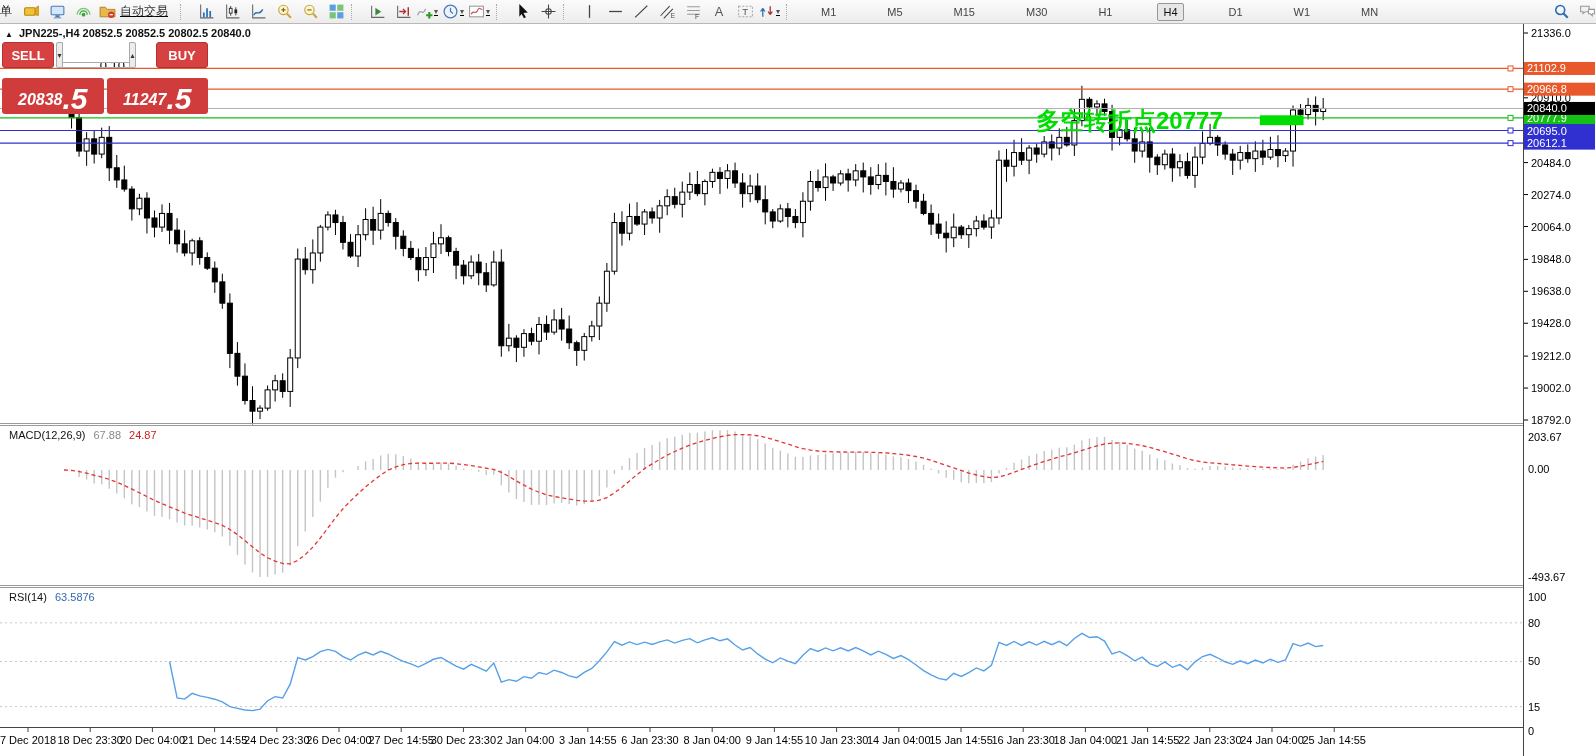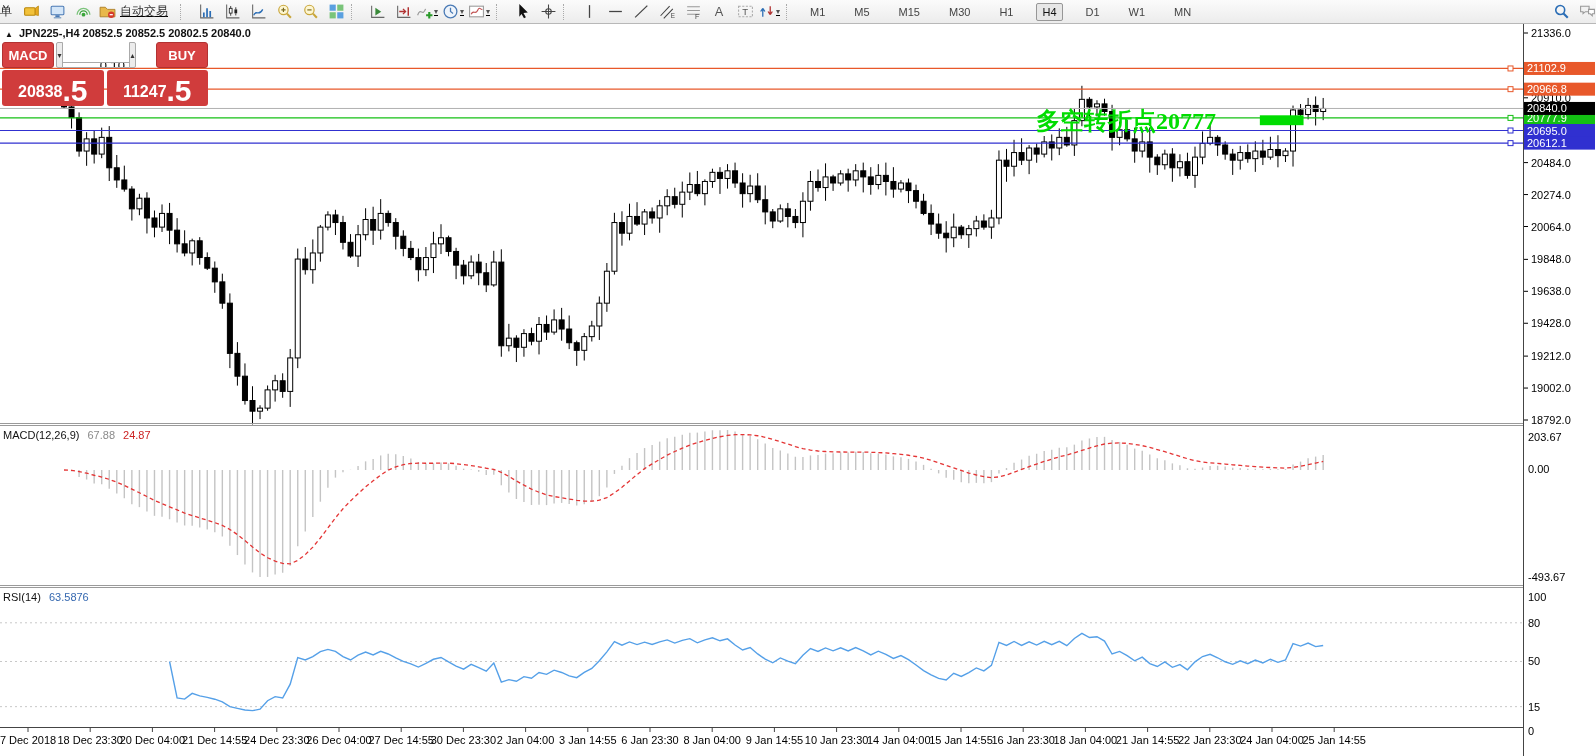--- a/index.html
+++ b/index.html
@@ -11,49 +11,49 @@
            background:linear-gradient(#fbfbfb,#ececec);border-bottom:1px solid #b8b8b8;
            display:flex;align-items:center;gap:1px;padding:0;box-sizing:border-box;}
   .cutlab{font-size:12px;color:#222;width:14px;overflow:hidden;flex:0 0 auto;}
   .tbi{width:25px;height:34px;display:inline-flex;align-items:center;justify-content:flex-end;
        flex:0 0 auto;border-radius:2px;cursor:default;text-decoration:underline;}
   .tbi svg{width:17px;height:17px;}
   .tbi.wide{width:auto;padding:0 6px;gap:4px;}
   .tlab{font-size:12px;color:#333;}
   .caret{font-size:8px;color:#555;margin-left:1px;}
   .tsep{width:5px;height:16px;border-left:1px dotted #aaa;margin:0 3px 0 5px;flex:0 0 auto;}
-  .tf{font-size:11px;color:#444;padding:2px 5px;margin:0 8px;border:1px solid transparent;
+  .tf{font-size:11px;color:#444;padding:2px 5px;margin:0 19px;border:1px solid transparent;
       border-radius:2px;flex:0 0 auto;}
   .tf.active{background:#e7e7e7;border:1px solid #979797;color:#111;}
   .tb-spacer{flex:1 1 auto;}
   
   .chart-title{position:absolute;left:5px;top:27px;z-index:4;font-size:11px;font-weight:700;
                color:#111;letter-spacing:0;}
   .chart-title .tri{font-size:8px;margin-right:3px;}
   
   .trade-panel{position:absolute;left:2px;top:42px;width:206px;z-index:5;}
   .tp-row1{display:flex;height:26px;align-items:stretch;}
   .sell-btn,.buy-btn{background:#d64242;color:#fff;font-size:13px;font-weight:700;
       flex:0 0 50px;display:flex;align-items:center;justify-content:center;
       border:1px solid #b23232;border-radius:3px;}
   .buy-btn{margin-left:18px;}
   .spin{width:16px;background:#ececec;border:1px solid #aaa;color:#333;font-size:8px;
         display:flex;align-items:center;justify-content:center;box-sizing:border-box;}
   .spin.dn{margin-left:2px;border-radius:2px 0 0 2px;}
   .spin.up{margin-right:2px;border-radius:0 2px 2px 0;}
   .vol-input{width:66px;border:1px solid #aaa;border-left:none;border-right:none;
              font-size:13px;text-align:right;padding:0 4px 0 0;box-sizing:border-box;margin-top:20px;}
-  .tp-prices{display:flex;margin-top:2px;height:36px;}
+  .tp-prices{display:flex;margin-top:10px;height:36px;font-style:italic;}
   .price-box{flex:1;background:#d03c3c;color:#fff;display:flex;align-items:flex-end;
              justify-content:center;border-radius:3px;padding-bottom:3px;}
   .price-box.right{margin-left:3px;}
   .price-int{font-size:16px;font-weight:700;line-height:1;padding-bottom:3px;}
   .price-dec{font-size:30px;font-weight:700;line-height:0.85;}
   
-  .ind-label{position:absolute;left:3px;z-index:3;font-size:11px;color:#111;}
+  .ind-label{position:absolute;left:9px;z-index:3;font-size:11px;color:#111;}
   .ind-label .val-silver{color:#8a8a8a;margin-left:5px;}
   .ind-label .val-red{color:#cc2222;margin-left:5px;}
   .ind-label .val-blue{color:#3568b0;margin-left:5px;margin-top:12px;}
   #macd-label{top:429px;}
   #rsi-label{top:591px;}
   
   .annotation{position:absolute;left:1036px;top:105px;z-index:3;font-size:24px;font-weight:700;
               color:#00dd00;white-space:nowrap;}
 </style>
 </head>
@@ -891,21 +891,21 @@
     </div>
 
   <div class="chart-title">
     <span class="tri">▲</span>
     <span>JPN225-,H4</span>
     <span>20852.5 20852.5 20802.5 20840.0</span>
   </div>
 
   <div class="trade-panel">
     <div class="tp-row1">
-      <div class="sell-btn">MACD</div>
+      <div class="sell-btn">SELL</div>
       <div class="spin dn">▾</div>
       <input class="vol-input" value="0.10" style="">
       <div class="spin up">▴</div>
       <div class="buy-btn">BUY</div>
     </div>
     <div class="tp-prices">
       <div class="price-box">
         <span class="price-int">20838</span>
         <span class="price-dec">.5</span>
       </div>
@@ -920,15 +920,15 @@
     <span>MACD(12,26,9)</span>
     <span class="val-silver">67.88</span>
     <span class="val-red">24.87</span>
   </div>
 
   <div class="ind-label" id="rsi-label">
     <span>RSI(14)</span>
     <span class="val-blue">63.5876</span>
   </div>
 
-  <div class="annotation" style="color: rgb(0, 221, 0); font-family: Liberation Serif, serif;">多空转折点20777</div>
+  <div class="annotation" style="color: rgb(0, 221, 0);">多空转折点20777</div>
 
 </div>
 
 </body></html>

